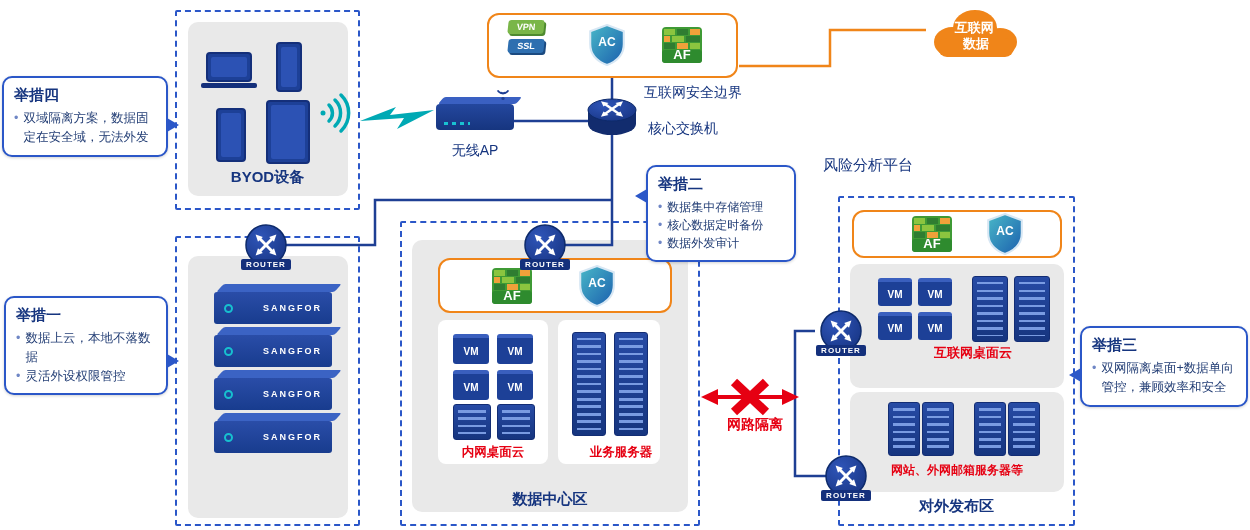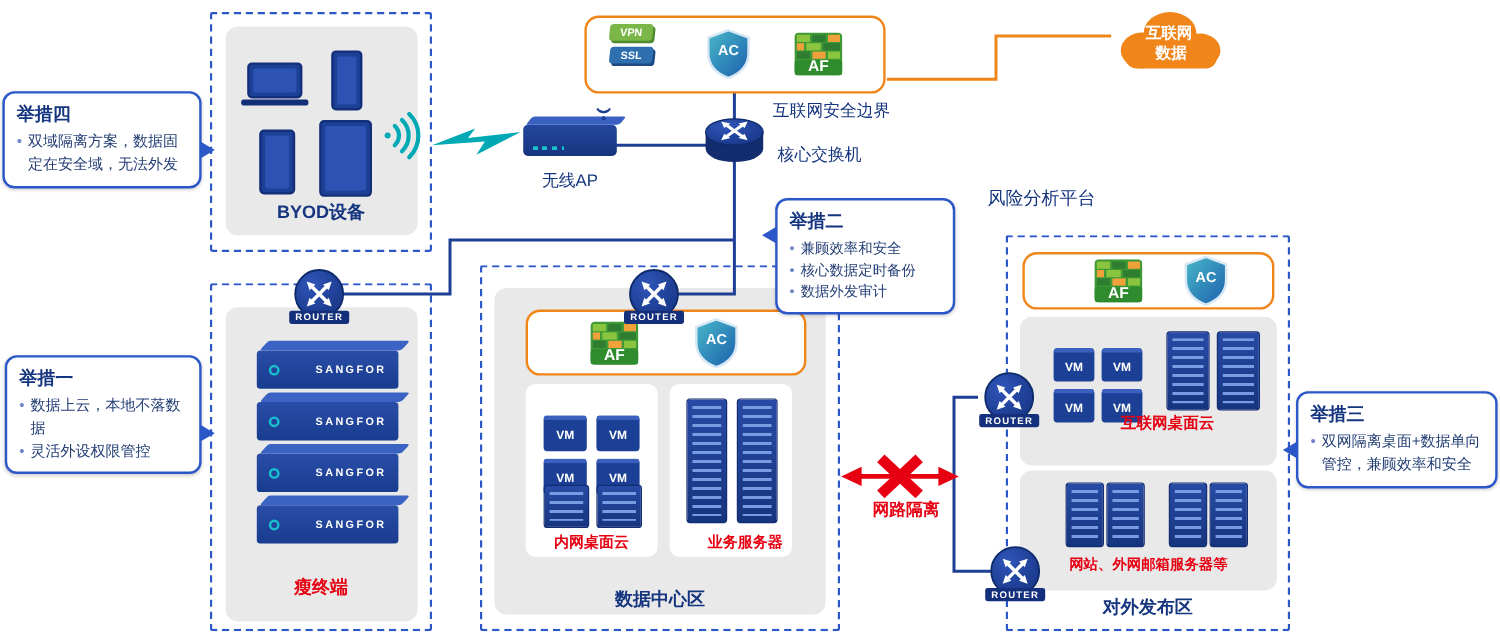--- a/index.html
+++ b/index.html
@@ -27,21 +27,21 @@
   .router .ribbon { margin-top:-9px; background:#14307c; color:#fff; font-size:8px; font-weight:bold; letter-spacing:1px; padding:1px 5px; border-radius:2px; }
   .switch-icon { position:absolute; z-index:5; }
   .shield { position:absolute; z-index:4; }
   .shield .icon-label { position:absolute; left:0; right:0; top:0; bottom:6px; display:flex; align-items:center; justify-content:center; color:#fff; font-weight:bold; font-size:12px; }
   .afbadge { position:absolute; z-index:4; }
   .afbadge .icon-label { position:absolute; left:0; right:0; bottom:1px; text-align:center; color:#fff; font-weight:bold; font-size:13px; }
   .vpnbadge { position:absolute; z-index:4; width:48px; text-align:center; }
   .vpn-tab, .ssl-tab { display:block; width:36px; margin:0 auto 5px; padding:2px 0; text-align:center; color:#fff; font-size:9px; font-weight:bold; border-radius:3px; transform:skewX(-6deg); }
   .vpn-tab { background:#7ab648; box-shadow:2px 2px 0 #4e8a2f; }
   .ssl-tab { background:#2e6fb0; box-shadow:2px 2px 0 #1b4a80; }
-  .vm { position:absolute; width:36px; height:30px; background:#1d4097; border-top:4px solid #3a5fbe; border-radius:3px; color:#fff; display:flex; align-items:center; justify-content:center; font-size:10px; font-weight:bold; z-index:3;margin-top:12px; }
+  .vm { position:absolute; width:36px; height:30px; background:#1d4097; border-top:4px solid #3a5fbe; border-radius:3px; color:#fff; display:flex; align-items:center; justify-content:center; font-size:10px; font-weight:bold; z-index:3; }
   .rack { position:absolute; background:linear-gradient(#274ba5,#16357f); border:1px solid #132d74; border-radius:3px; z-index:3; overflow:hidden; }
   .rack::before { content:""; position:absolute; left:4px; right:4px; top:5px; bottom:5px; background:repeating-linear-gradient(180deg, rgba(126,160,230,.95) 0 2.5px, transparent 2.5px 7.5px); }
   .appliance { position:absolute; width:118px; height:32px; background:linear-gradient(180deg,#2a4da8,#183c8e); border-radius:3px; z-index:3; color:#fff; display:flex; align-items:center; justify-content:center; font-size:9px; font-weight:bold; letter-spacing:2px;gap:24px; }
   .appliance::before { content:""; position:absolute; left:6px; top:-8px; width:100%; height:8px; background:#3b63c4; transform:skewX(-42deg); border-radius:2px; }
   .appliance .logo-dot { width:9px; height:9px; border:2px solid #17c0cf; border-radius:50%; margin-right:6px; flex:none; }
   .device { position:absolute; background:#1d4097; border:2px solid #142f7a; border-radius:4px; z-index:3; }
   .device::before { content:""; position:absolute; left:3px; right:3px; top:3px; bottom:3px; background:#2c52b4; border-radius:2px; }
   .laptop-base { position:absolute; background:#142f7a; border-radius:2px; z-index:3; }
   .ap { position:absolute; width:78px; height:26px; background:linear-gradient(180deg,#24479e,#16357f); border-radius:4px; z-index:3; }
   .ap::before { content:""; position:absolute; left:5px; top:-7px; width:100%; height:7px; background:#3a60c2; transform:skewX(-40deg); border-radius:2px; }
@@ -219,21 +219,20 @@
     <span>SANGFOR</span>
   </div>
   <div class="appliance" style="left:214px;top:378px;">
     <span class="logo-dot"></span>
     <span>SANGFOR</span>
   </div>
   <div class="appliance" style="left:214px;top:421px;">
     <span class="logo-dot"></span>
     <span>SANGFOR</span>
   </div>
-  <div class="lbl-red" style="left:175px;top:480px;width:185px;font-size:15px;">瘦终端</div>
 
   <div class="router" style="left:517px;top:224px;">
     <svg viewBox="0 0 48 44" width="48" height="44">
       <circle cx="24" cy="21" r="20" fill="url(#navyGrad)" stroke="#0d2a6b" stroke-width="1.5"></circle>
       <g transform="translate(24,21) scale(0.8)">
           <use href="#xarrows"></use>
         </g>
     </svg>
     <div class="ribbon">ROUTER</div>
   </div>
@@ -352,21 +351,21 @@
     <ul>
       <li>数据上云，本地不落数据</li>
       <li>灵活外设权限管控</li>
     </ul>
     <div class="tail tail-r" style="top:56px;"></div>
   </div>
 
   <div class="callout small" style="left:646px;top:165px;width:150px;">
     <div class="callout-title">举措二</div>
     <ul>
-      <li>兼顾效率和安全</li>
+      <li>数据集中存储管理</li>
       <li>核心数据定时备份</li>
       <li>数据外发审计</li>
     </ul>
     <div class="tail tail-l" style="top:22px;"></div>
   </div>
 
   <div class="callout" style="left:1080px;top:326px;width:168px;">
     <div class="callout-title">举措三</div>
     <ul>
       <li>双网隔离桌面+数据单向管控，兼顾效率和安全</li>

